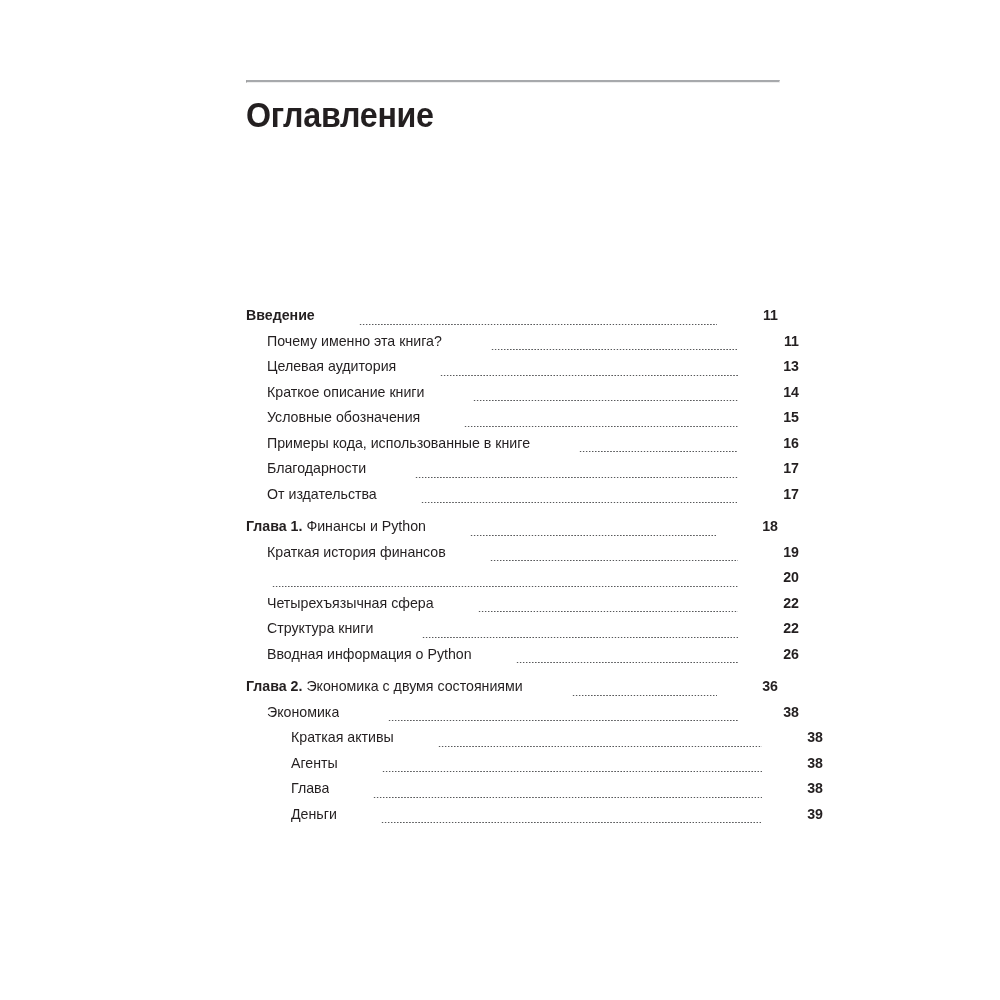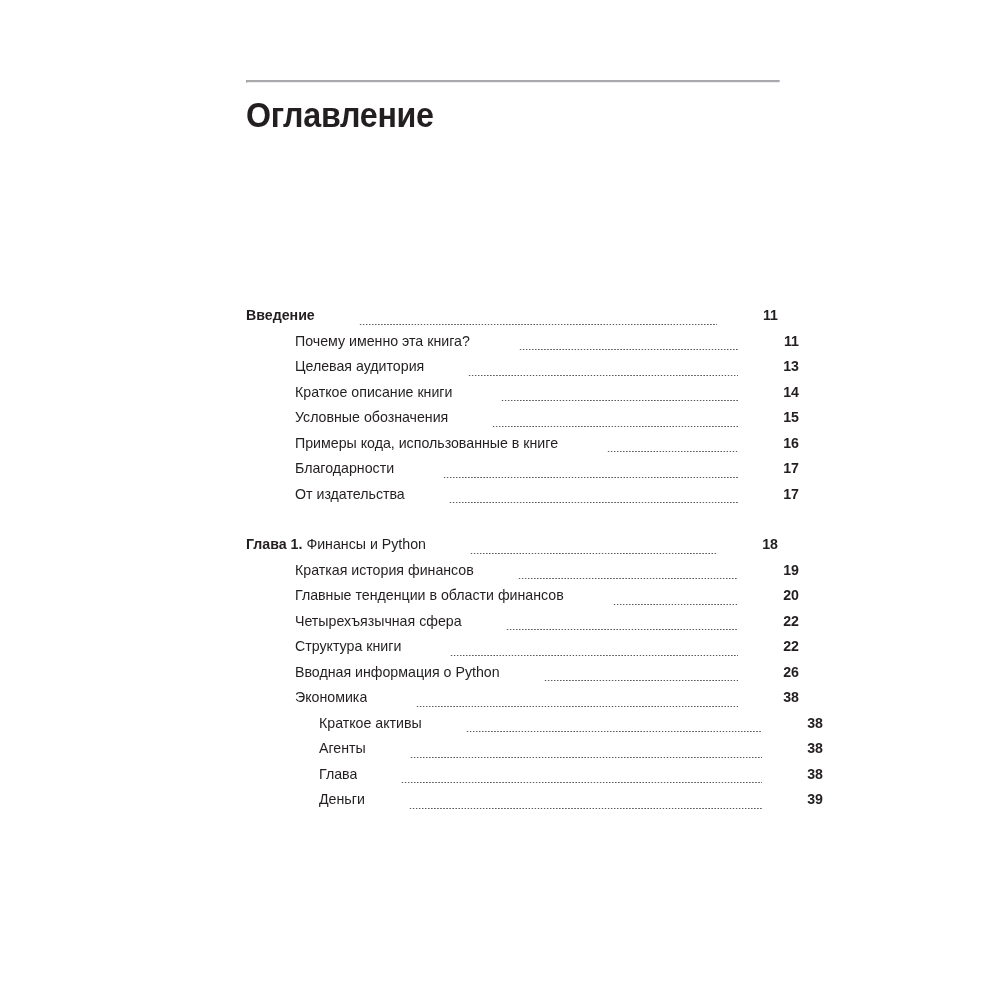--- a/index.html
+++ b/index.html
@@ -66,21 +66,21 @@
     align-items: baseline;
     width: 532px;
     height: 25.5px;
     font-size: 14.2px;
     line-height: 25.5px;
     color: #231f20;
     white-space: nowrap;
     gap: 44px;
   }
   .toc-entry.gap-before {
-    margin-top: 25px;
+    margin-top: 7px;
   }
 
   .toc-entry .label {
     flex: 0 0 auto;
     max-width: 470px;
     overflow: hidden;
     text-overflow: clip;
   }
   .toc-entry .label .bold-prefix {
     font-weight: bold;
@@ -121,21 +121,21 @@
   }
 
   
   .level-1 { padding-left: 0px;  font-weight: normal; }
   .level-1 > .label { font-weight: bold; }
   .level-1.mixed > .label { font-weight: normal; }
   .level-2 { padding-left: 21px; }
   .level-3 { padding-left: 45px; }
 
   .level-2 > .label,
-  .level-3 > .label { font-weight: normal; margin-left: 28px; }
+  .level-3 > .label { font-weight: normal; }
 </style>
 </head>
 <body>
 
 <div class="page">
 
   <div class="header">
     <hr class="title-rule">
     <h1 class="page-title">Оглавление</h1>
   </div>
@@ -185,46 +185,50 @@
         <span class="label"><span class="bold-prefix">Глава 1.</span><span> Финансы и Python</span></span>
         <span class="leader"></span>
         <span class="pagenum">18</span>
       </div>
       <div class="toc-entry level-2">
         <span class="label">Краткая история финансов</span>
         <span class="leader"></span>
         <span class="pagenum">19</span>
       </div>
       <div class="toc-entry level-2 pre-space">
-        <span class="label">Главные тенденции в области финансов</span>
         <span class="leader"></span>
         <span class="pagenum">20</span>
       </div>
       <div class="toc-entry level-2">
         <span class="label">Четырехъязычная сфера</span>
         <span class="leader"></span>
         <span class="pagenum">22</span>
       </div>
       <div class="toc-entry level-2 pre-space">
         <span class="label">Структура книги</span>
         <span class="leader"></span>
         <span class="pagenum">22</span>
       </div>
       <div class="toc-entry level-2">
         <span class="label">Вводная информация о Python</span>
         <span class="leader"></span>
         <span class="pagenum">26</span>
       </div>
+      <div class="toc-entry level-1 gap-before pre-space mixed">
+        <span class="label"><span class="bold-prefix">Глава 2.</span><span> Экономика с двумя состояниями</span></span>
+        <span class="leader"></span>
+        <span class="pagenum">36</span>
+      </div>
       <div class="toc-entry level-2 pre-space">
         <span class="label">Экономика</span>
         <span class="leader"></span>
         <span class="pagenum">38</span>
       </div>
       <div class="toc-entry level-3">
-        <span class="label">Краткое активы</span>
+        <span class="label">Краткая активы</span>
         <span class="leader"></span>
         <span class="pagenum">38</span>
       </div>
       <div class="toc-entry level-3">
         <span class="label">Агенты</span>
         <span class="leader"></span>
         <span class="pagenum">38</span>
       </div>
       <div class="toc-entry level-3">
         <span class="label">Глава</span>

